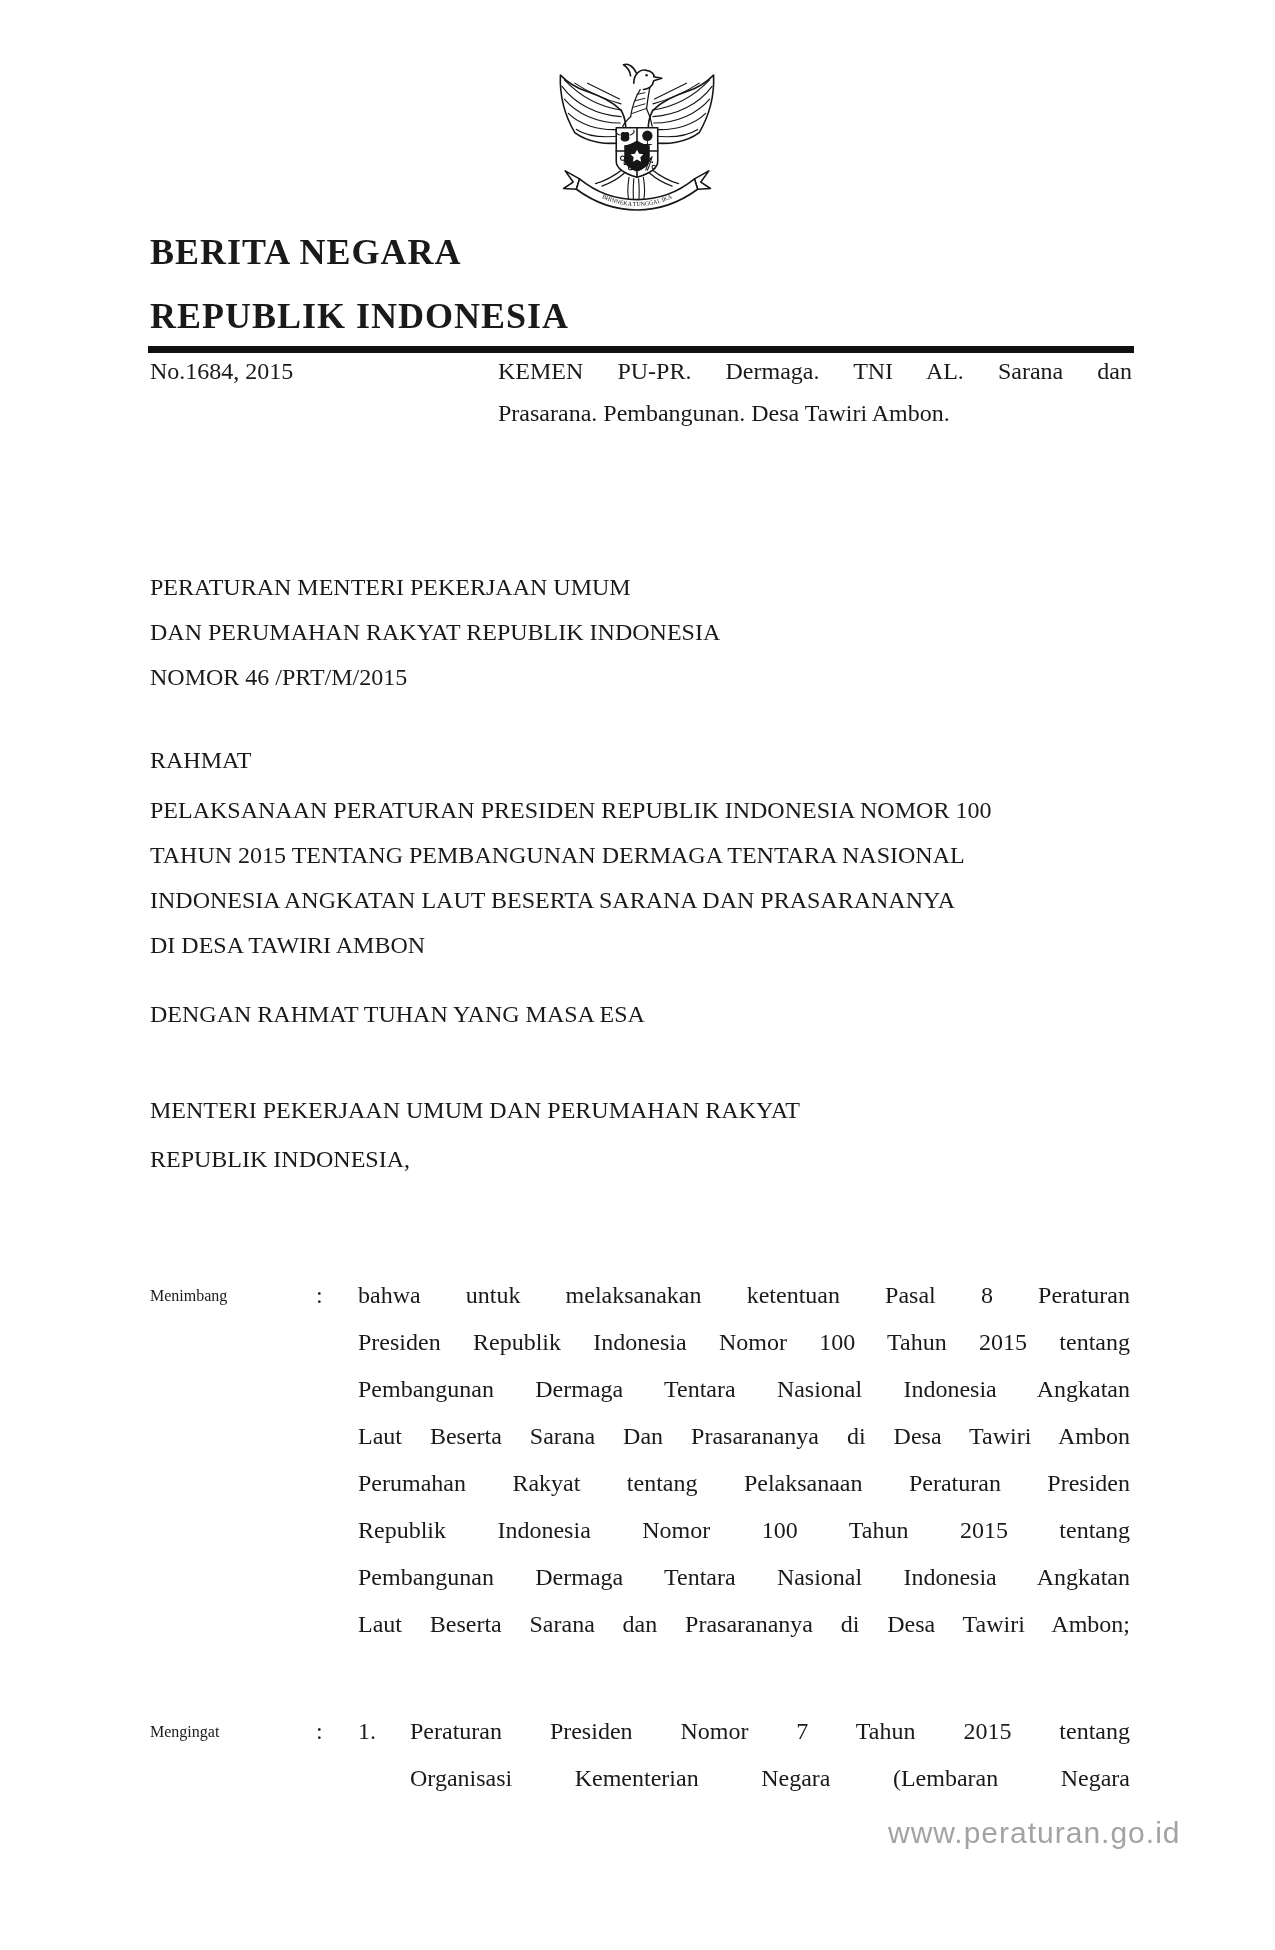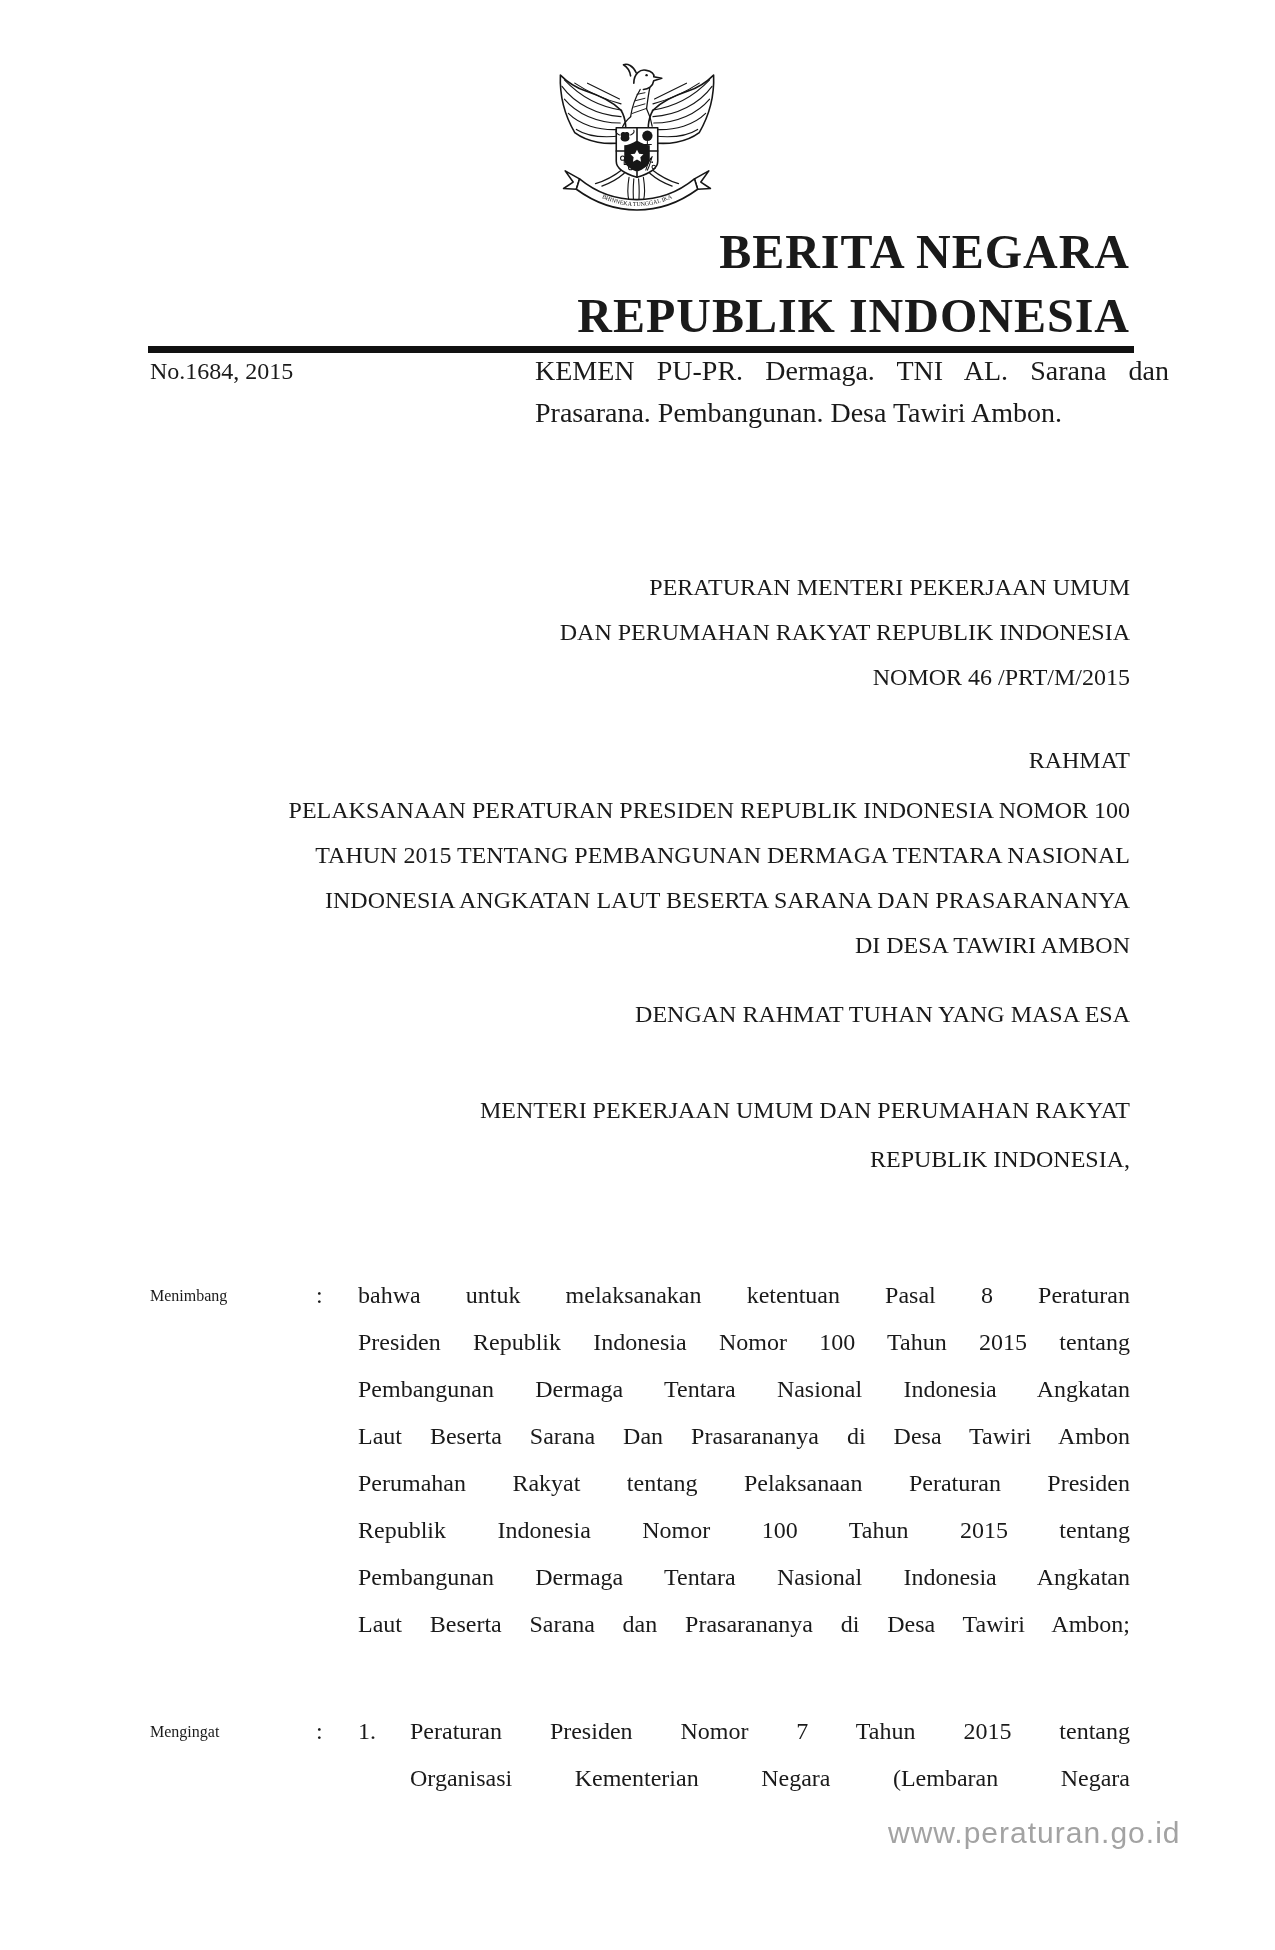--- a/index.html
+++ b/index.html
@@ -2,27 +2,27 @@
 <html><head>
 <meta charset="utf-8">
 <style>
   html,body{margin:0;padding:0;background:#ffffff;}
   .page{
     position:relative;width:1275px;height:1950px;background:#ffffff;
     font-family:"Liberation Serif", serif;color:#1a1a1a;overflow:hidden;
   }
   
   .emblem{position:absolute;left:557px;top:56px;width:160px;height:158px;}
-  .masthead{position:absolute;left:150px;top:220px;width:980px;text-align:right;
-    font-weight:bold;font-size:48px;line-height:64px;letter-spacing:1px;}
+  .masthead{position:absolute;left:150px;top:220px;width:980px;text-align:left;
+    font-weight:bold;font-size:36px;line-height:64px;letter-spacing:1px;}
   .rule{position:absolute;left:148px;top:346px;width:986px;height:7px;background:#111111;}
   .issue-number{position:absolute;left:150px;top:350px;font-size:24px;line-height:42px;text-align:center;}
-  .issue-subject{position:absolute;left:498px;top:350px;width:634px;font-size:28px;line-height:42px;margin-left:37px;}
+  .issue-subject{position:absolute;left:498px;top:350px;width:634px;font-size:24px;line-height:42px;}
   
-  .cgroup{position:absolute;left:150px;width:980px;text-align:right;font-size:24px;line-height:45px;}
+  .cgroup{position:absolute;left:150px;width:980px;text-align:left;font-size:24px;line-height:45px;}
   .g-inst{top:565px;}
   .g-about{top:738px;}
   .g-subj{top:788px;}
   .g-invoc{top:992px;}
   .g-auth{top:1086px;line-height:49px;}
   
   .blk-label{position:absolute;left:150px;font-size:16px;line-height:47px;}
   .blk-colon{position:absolute;left:316px;font-size:24px;line-height:47px;}
   .blk-num{position:absolute;left:358px;font-size:24px;line-height:47px;}
   .lines{position:absolute;font-size:24px;line-height:47px;}

